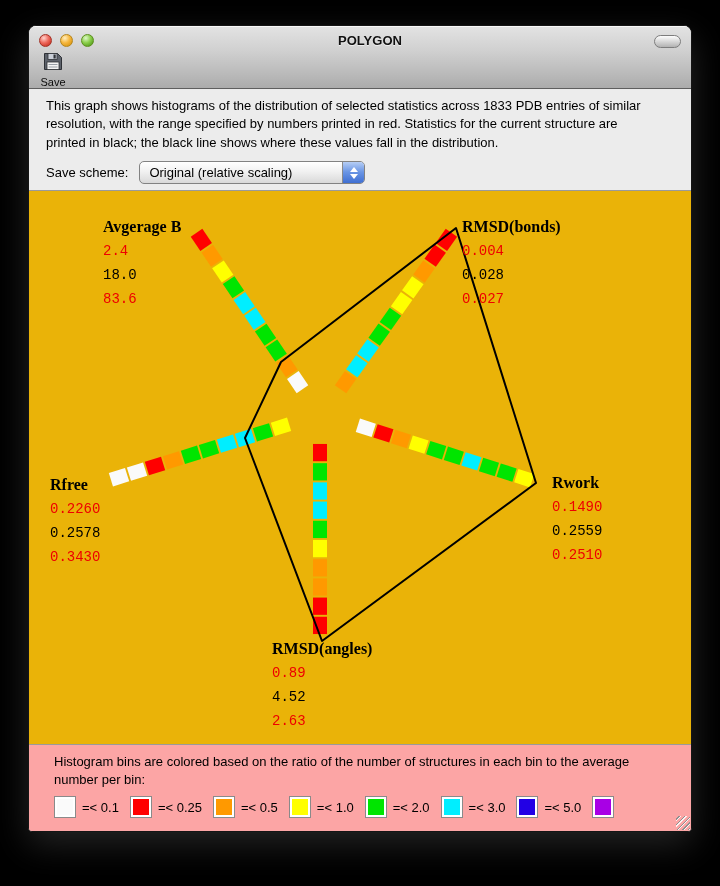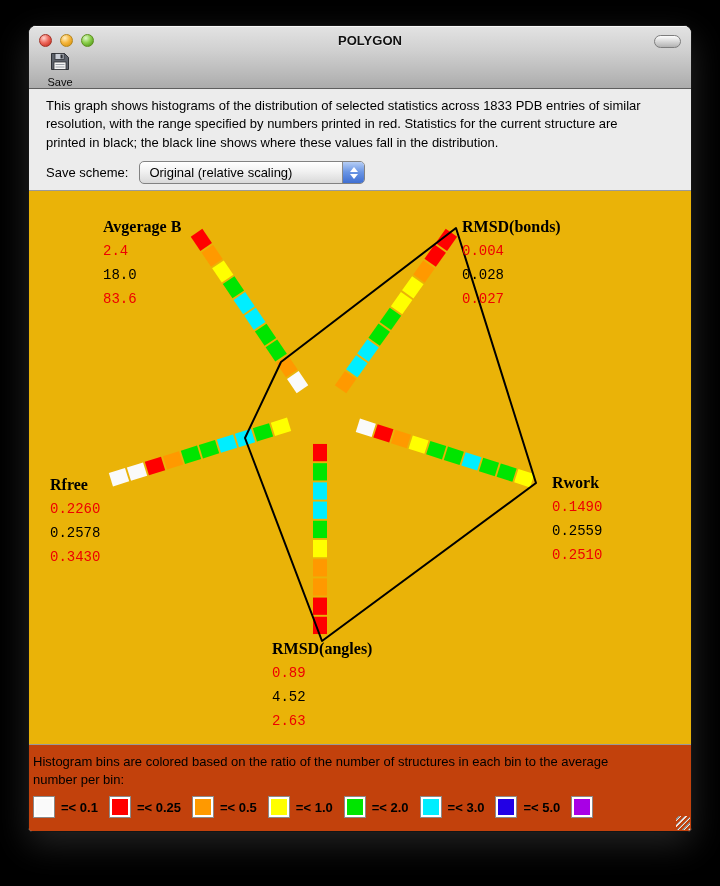--- a/index.html
+++ b/index.html
@@ -20,21 +20,21 @@
   .chrome::before{content:'';position:absolute;top:0;left:0;right:0;height:1px;background:rgba(255,255,255,.75);}
   .titlebar{height:29px;position:relative;display:flex;align-items:center;}
   .traffic{position:absolute;left:10px;top:8px;display:flex;gap:8px;}
   .gem{width:13px;height:13px;border-radius:50%;box-sizing:border-box;}
   .gem.red{background:radial-gradient(circle at 35% 28%,#ffd2cc,#ee6a5e 45%,#cf3a2b 80%);border:1px solid #a33126;}
   .gem.yellow{background:radial-gradient(circle at 35% 28%,#ffeec0,#f6b73e 45%,#dd9a17 80%);border:1px solid #b5851b;}
   .gem.green{background:radial-gradient(circle at 35% 28%,#ddf8c8,#8bcf4b 45%,#5ca325 80%);border:1px solid #5d8f1e;}
   .title{flex:1;text-align:center;font-size:13px;font-weight:bold;color:#111;text-shadow:0 1px 0 rgba(255,255,255,.6);padding-left:20px;}
   .pill{position:absolute;right:10px;top:9px;width:27px;height:13px;border-radius:7px;
     background:linear-gradient(#fdfdfd,#b2b2b2);border:1px solid #7d7d7d;box-sizing:border-box;}
-  .toolbar{height:33px;display:flex;align-items:center;padding-left:14px;}
+  .toolbar{height:33px;display:flex;align-items:center;padding-left:7px;}
   .save-btn{display:flex;flex-direction:column;align-items:center;width:34px;margin-top:-4px;}
   .save-label{font-size:11px;color:#0c0c0c;line-height:11px;margin-top:1px;}
   
   .sep{height:1px;background:#9a9a9a;}
   .desc-panel{height:101px;box-sizing:border-box;padding:8px 17px 0;}
   .desc-text{font-size:13px;line-height:1.42;color:#000;width:614px;}
   .scheme-row{display:flex;align-items:center;margin-top:9px;}
   .scheme-label{font-size:13px;color:#000;margin-right:11px;}
   .popup{position:relative;width:226px;height:23px;border:1px solid #828282;border-radius:5px;
     background:linear-gradient(#ffffff,#f1f1f1 45%,#d9d9d9);display:flex;align-items:center;
@@ -44,28 +44,28 @@
     background:linear-gradient(#b5cdf5,#6a95e4 48%,#3f6fd2);border-left:1px solid #8a8a8a;
     display:flex;flex-direction:column;align-items:center;justify-content:center;gap:2px;}
   .tri-up{width:0;height:0;border-left:4px solid transparent;border-right:4px solid transparent;border-bottom:5px solid #fff;}
   .tri-down{width:0;height:0;border-left:4px solid transparent;border-right:4px solid transparent;border-top:5px solid #fff;}
   
   .plot{position:relative;height:553px;background:#eab308;}
   .plot svg{position:absolute;left:0;top:0;}
   .ax-label{font-family:"Liberation Serif",serif;font-weight:bold;font-size:16px;fill:#000;}
   .ax-value{font-family:"Liberation Mono",monospace;font-size:14px;}
   
-  .bottom-panel{position:relative;height:86px;box-sizing:border-box;padding:8px 4px 0;background:#c2410c;}
+  .bottom-panel{position:relative;height:86px;box-sizing:border-box;padding:8px 25px 0;background:#fca5a5;}
   .legend-note{font-size:13px;line-height:1.4;color:#000;width:580px;}
   .legend-row{display:flex;align-items:center;margin-top:7px;}
   .legend-item{display:flex;align-items:center;margin-right:11px;}
   .legend-item:last-child{margin-right:0;}
   .swatch{width:22px;height:22px;border:1px solid #8a8a8a;background:#fff;display:flex;align-items:center;justify-content:center;box-sizing:border-box;}
   .swatch-fill{width:16px;height:16px;display:block;}
-  .legend-label{font-size:13px;color:#000;margin-left:6px;white-space:nowrap;font-weight:bold;}
+  .legend-label{font-size:13px;color:#000;margin-left:6px;white-space:nowrap;}
   .grip{position:absolute;right:1px;bottom:1px;width:14px;height:14px;
     background:repeating-linear-gradient(135deg,rgba(0,0,0,0) 0 2px,#8f8f8f 2px 3px,rgba(255,255,255,.85) 3px 4px);}
 </style>
 </head>
 <body>
 
 <div class="window">
 
   <div class="chrome">
     <div class="titlebar">

